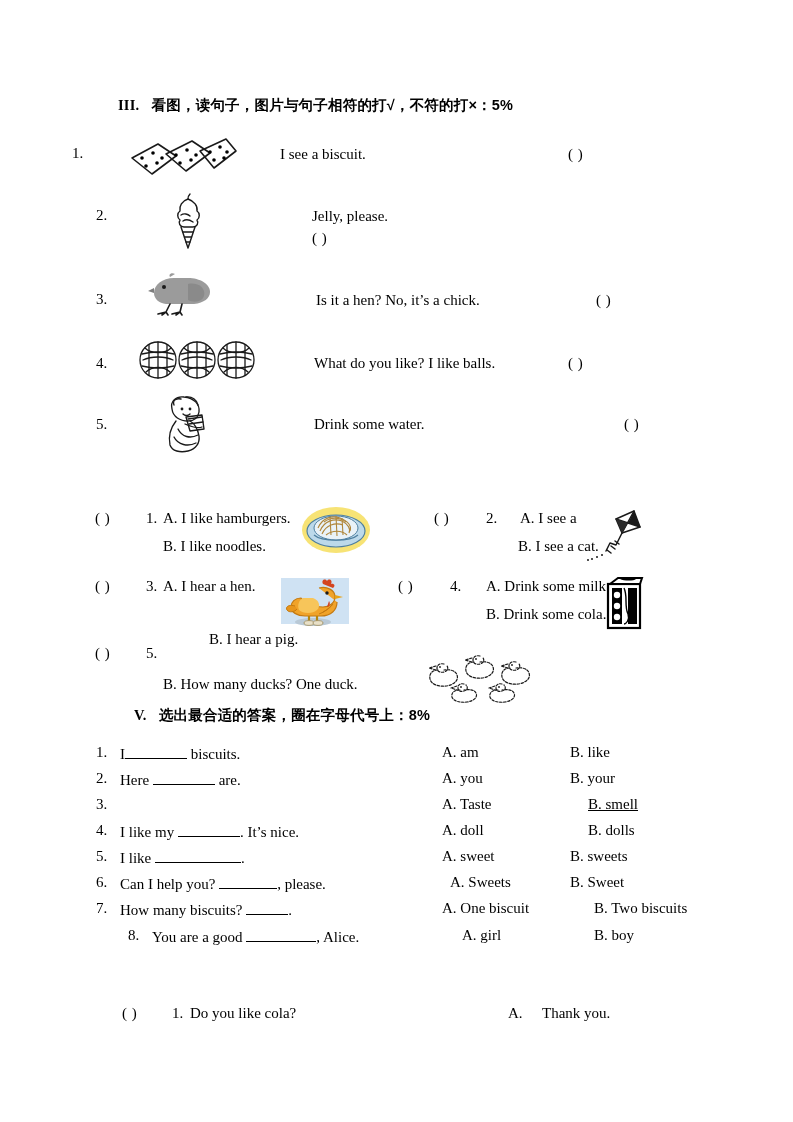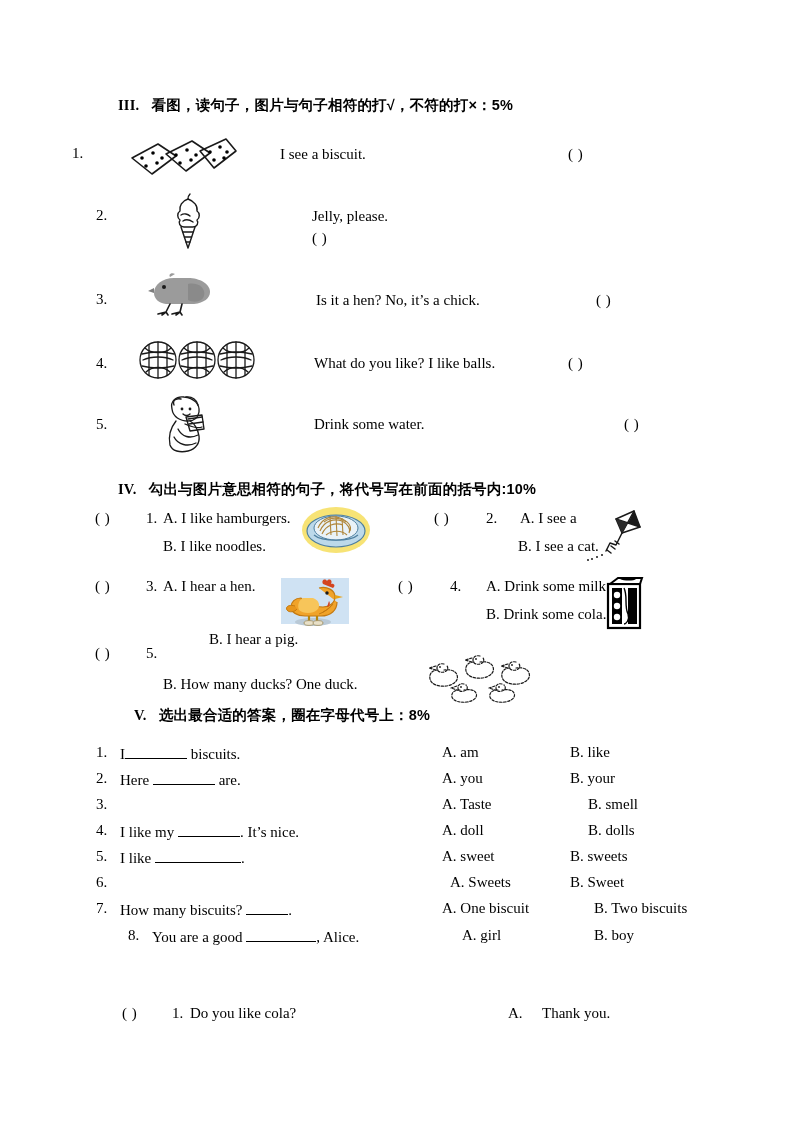--- a/index.html
+++ b/index.html
@@ -180,24 +180,20 @@
         <path d="M36 26 L50 24 M37 31 L51 29"></path>
         <path d="M33 31 C40 34 46 36 50 34"></path>
         <path d="M26 36 C30 44 38 46 46 42"></path>
         <path d="M22 44 C26 52 36 54 44 50"></path>
       </g>
     </svg>
   </div>
   <div class="abs txt" style="left:314px; top:416px;">Drink some water.</div>
   <div class="abs paren" style="left:624px; top:416px;">(      )</div>
 
-  <div class="abs sec-head" style="left:97px; top:480px;">
-    <span class="rom">IV.</span>
-    <span style="display:inline-block;width:8px"></span><span>勾出与图片意思相符的句子，将代号写在前面的括号内:10%</span>
-  </div>
 
   <div class="abs paren" style="left:95px; top:510px;">(      )</div>
   <div class="abs num" style="left:146px; top:510px;">1.</div>
   <div class="abs txt" style="left:163px; top:510px;">A. I like hamburgers.</div>
   <div class="abs txt" style="left:163px; top:538px;">B. I like noodles.</div>
   <div class="illus" style="left:300px; top:504px;">
     <svg width="72" height="50" viewBox="0 0 72 50">
       <ellipse cx="36" cy="26" rx="34" ry="23" fill="#f7e375"></ellipse>
       <ellipse cx="36" cy="27" rx="29" ry="16" fill="#bcd9ea" stroke="#4e7fa0" stroke-width="1.2"></ellipse>
       <ellipse cx="36" cy="24" rx="22" ry="12" fill="#e9f2f8" stroke="#4e7fa0" stroke-width="1"></ellipse>
@@ -340,37 +336,40 @@
 
   <div class="abs num" style="left:96px; top:770px;">2.</div>
   <div class="abs txt" style="left:120px; top:770px;">
     <span>Here</span>&nbsp;<span class="blank" style="width:62px"></span>&nbsp;<span>are.</span>
   </div>
   <div class="abs txt" style="left:442px; top:770px;">A. you</div>
   <div class="abs txt" style="left:570px; top:770px;">B. your</div>
 
   <div class="abs num" style="left:96px; top:796px;">3.</div>
   <div class="abs txt" style="left:442px; top:796px;">A. Taste</div>
-  <div class="abs txt" style="left:588px; top:796px;">B. smell</div>
+  <div class="abs txt" style="left:588px; top:796px;text-decoration:underline;">B. smell</div>
 
   <div class="abs num" style="left:96px; top:822px;">4.</div>
   <div class="abs txt" style="left:120px; top:822px;">
     <span>I like my</span>&nbsp;<span class="blank" style="width:62px"></span><span>. It’s nice.</span>
   </div>
   <div class="abs txt" style="left:442px; top:822px;">A. doll</div>
   <div class="abs txt" style="left:588px; top:822px;">B. dolls</div>
 
   <div class="abs num" style="left:96px; top:848px;">5.</div>
   <div class="abs txt" style="left:120px; top:848px;">
     <span>I like</span>&nbsp;<span class="blank" style="width:86px"></span><span>.</span>
   </div>
   <div class="abs txt" style="left:442px; top:848px;">A. sweet</div>
   <div class="abs txt" style="left:570px; top:848px;">B. sweets</div>
 
   <div class="abs num" style="left:96px; top:874px;">6.</div>
+  <div class="abs txt" style="left:120px; top:874px;">
+    <span>Can I help you?</span>&nbsp;<span class="blank" style="width:58px"></span><span>, please.</span>
+  </div>
   <div class="abs txt" style="left:450px; top:874px;">A. Sweets</div>
   <div class="abs txt" style="left:570px; top:874px;">B. Sweet</div>
 
   <div class="abs num" style="left:96px; top:900px;">7.</div>
   <div class="abs txt" style="left:120px; top:900px;">
     <span>How many biscuits?</span>&nbsp;<span class="blank" style="width:42px"></span><span>.</span>
   </div>
   <div class="abs txt" style="left:442px; top:900px;">A. One biscuit</div>
   <div class="abs txt" style="left:594px; top:900px;">B. Two biscuits</div>
 

